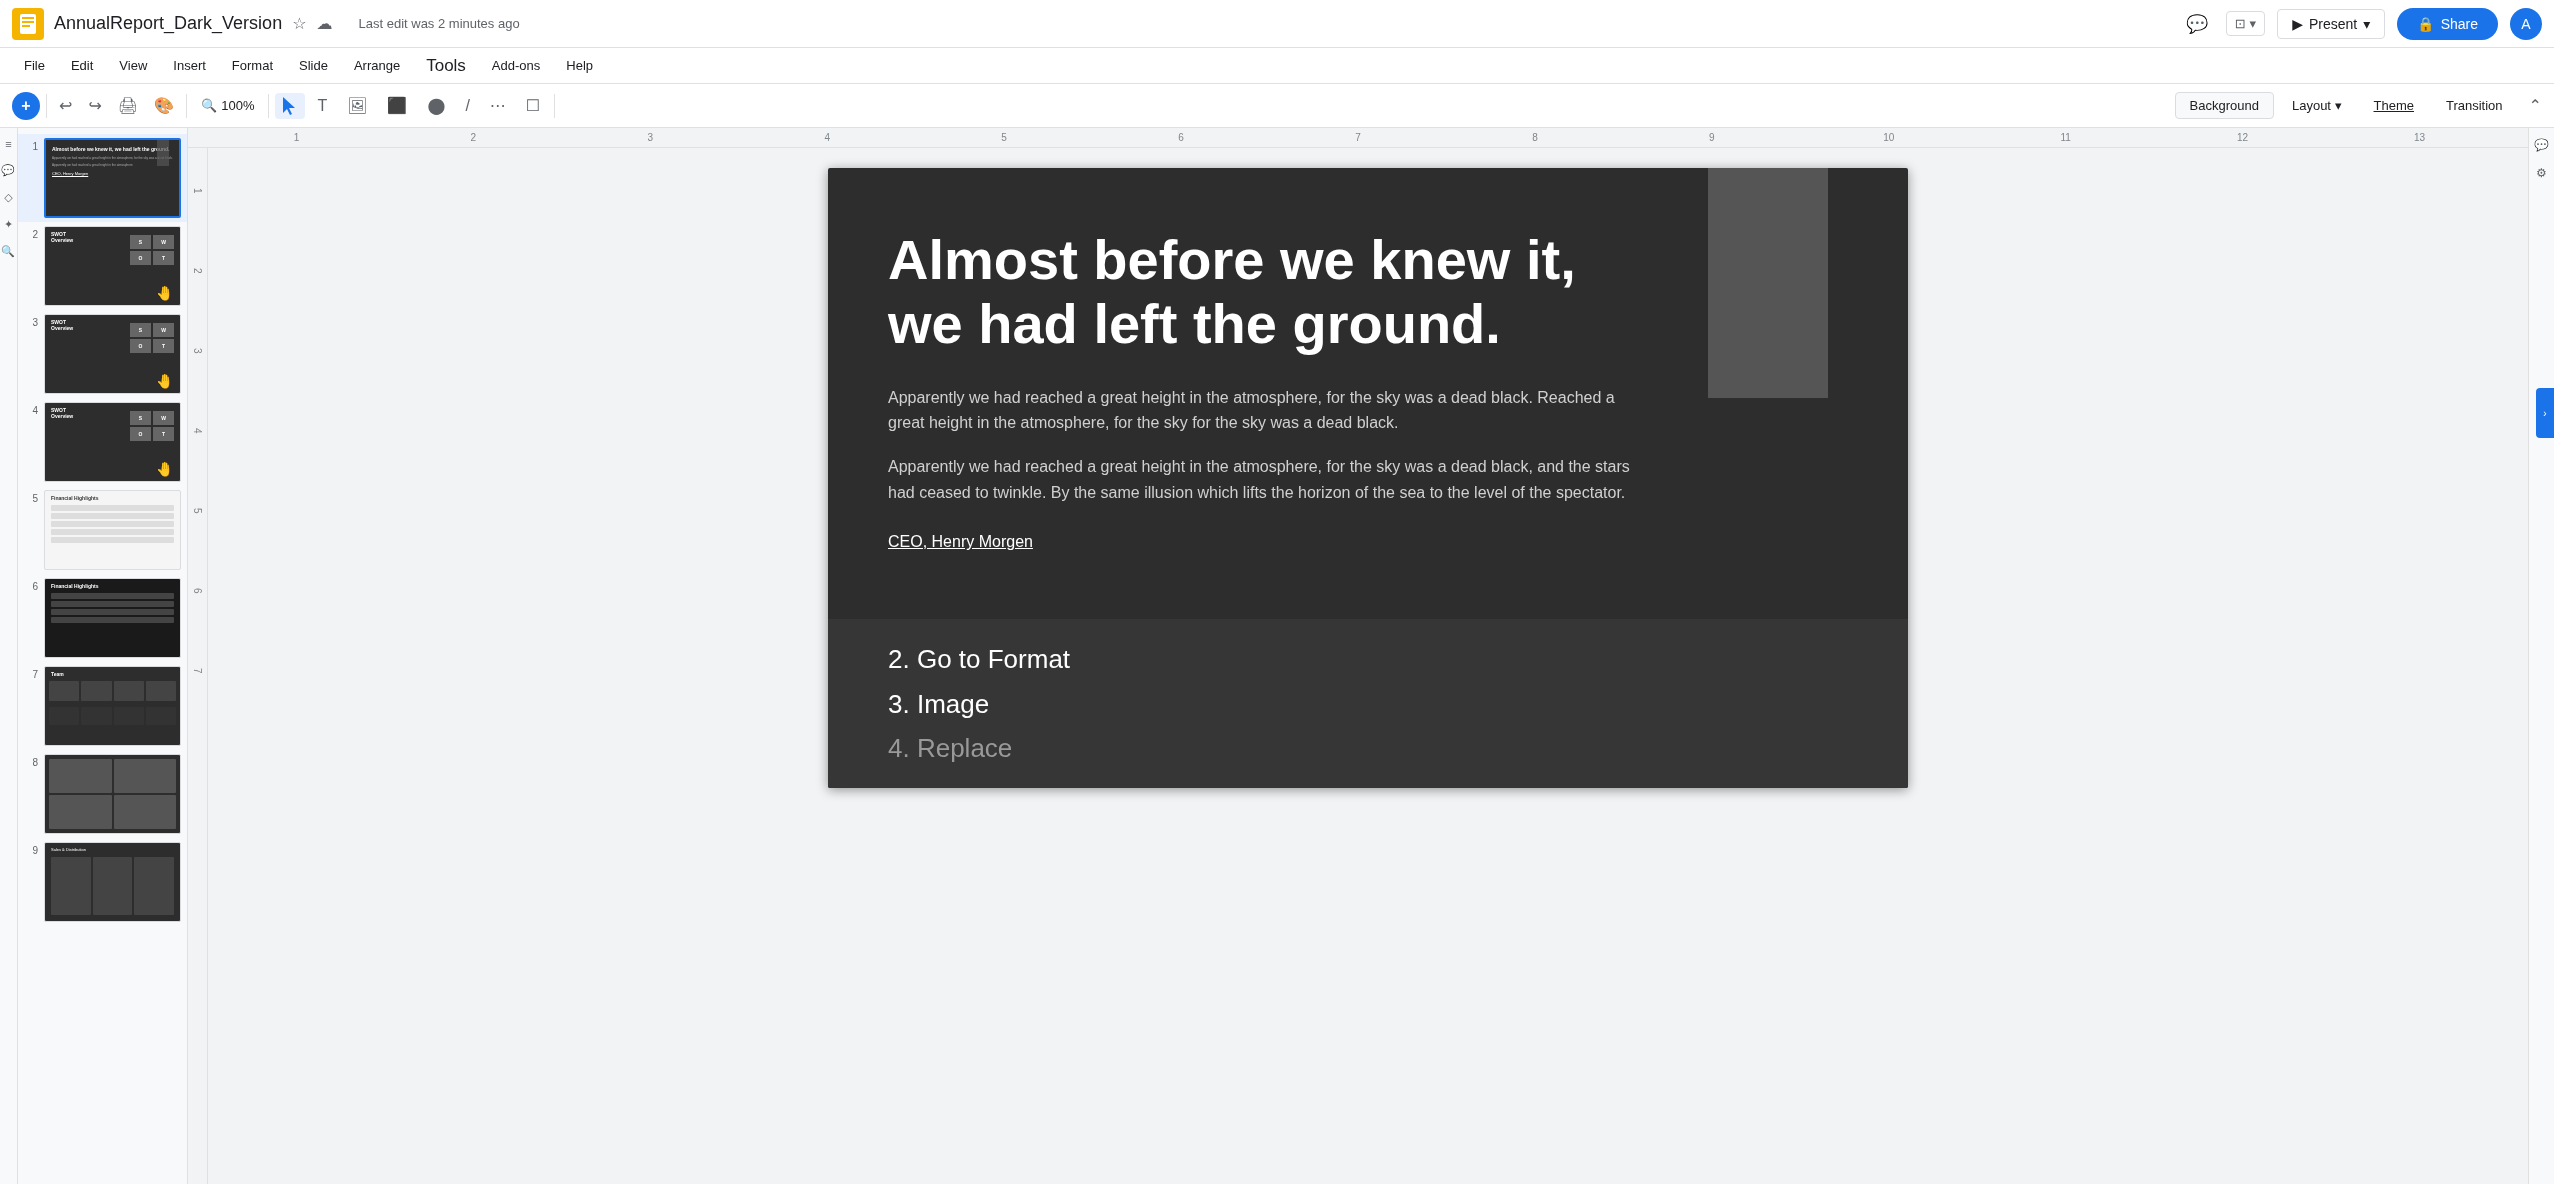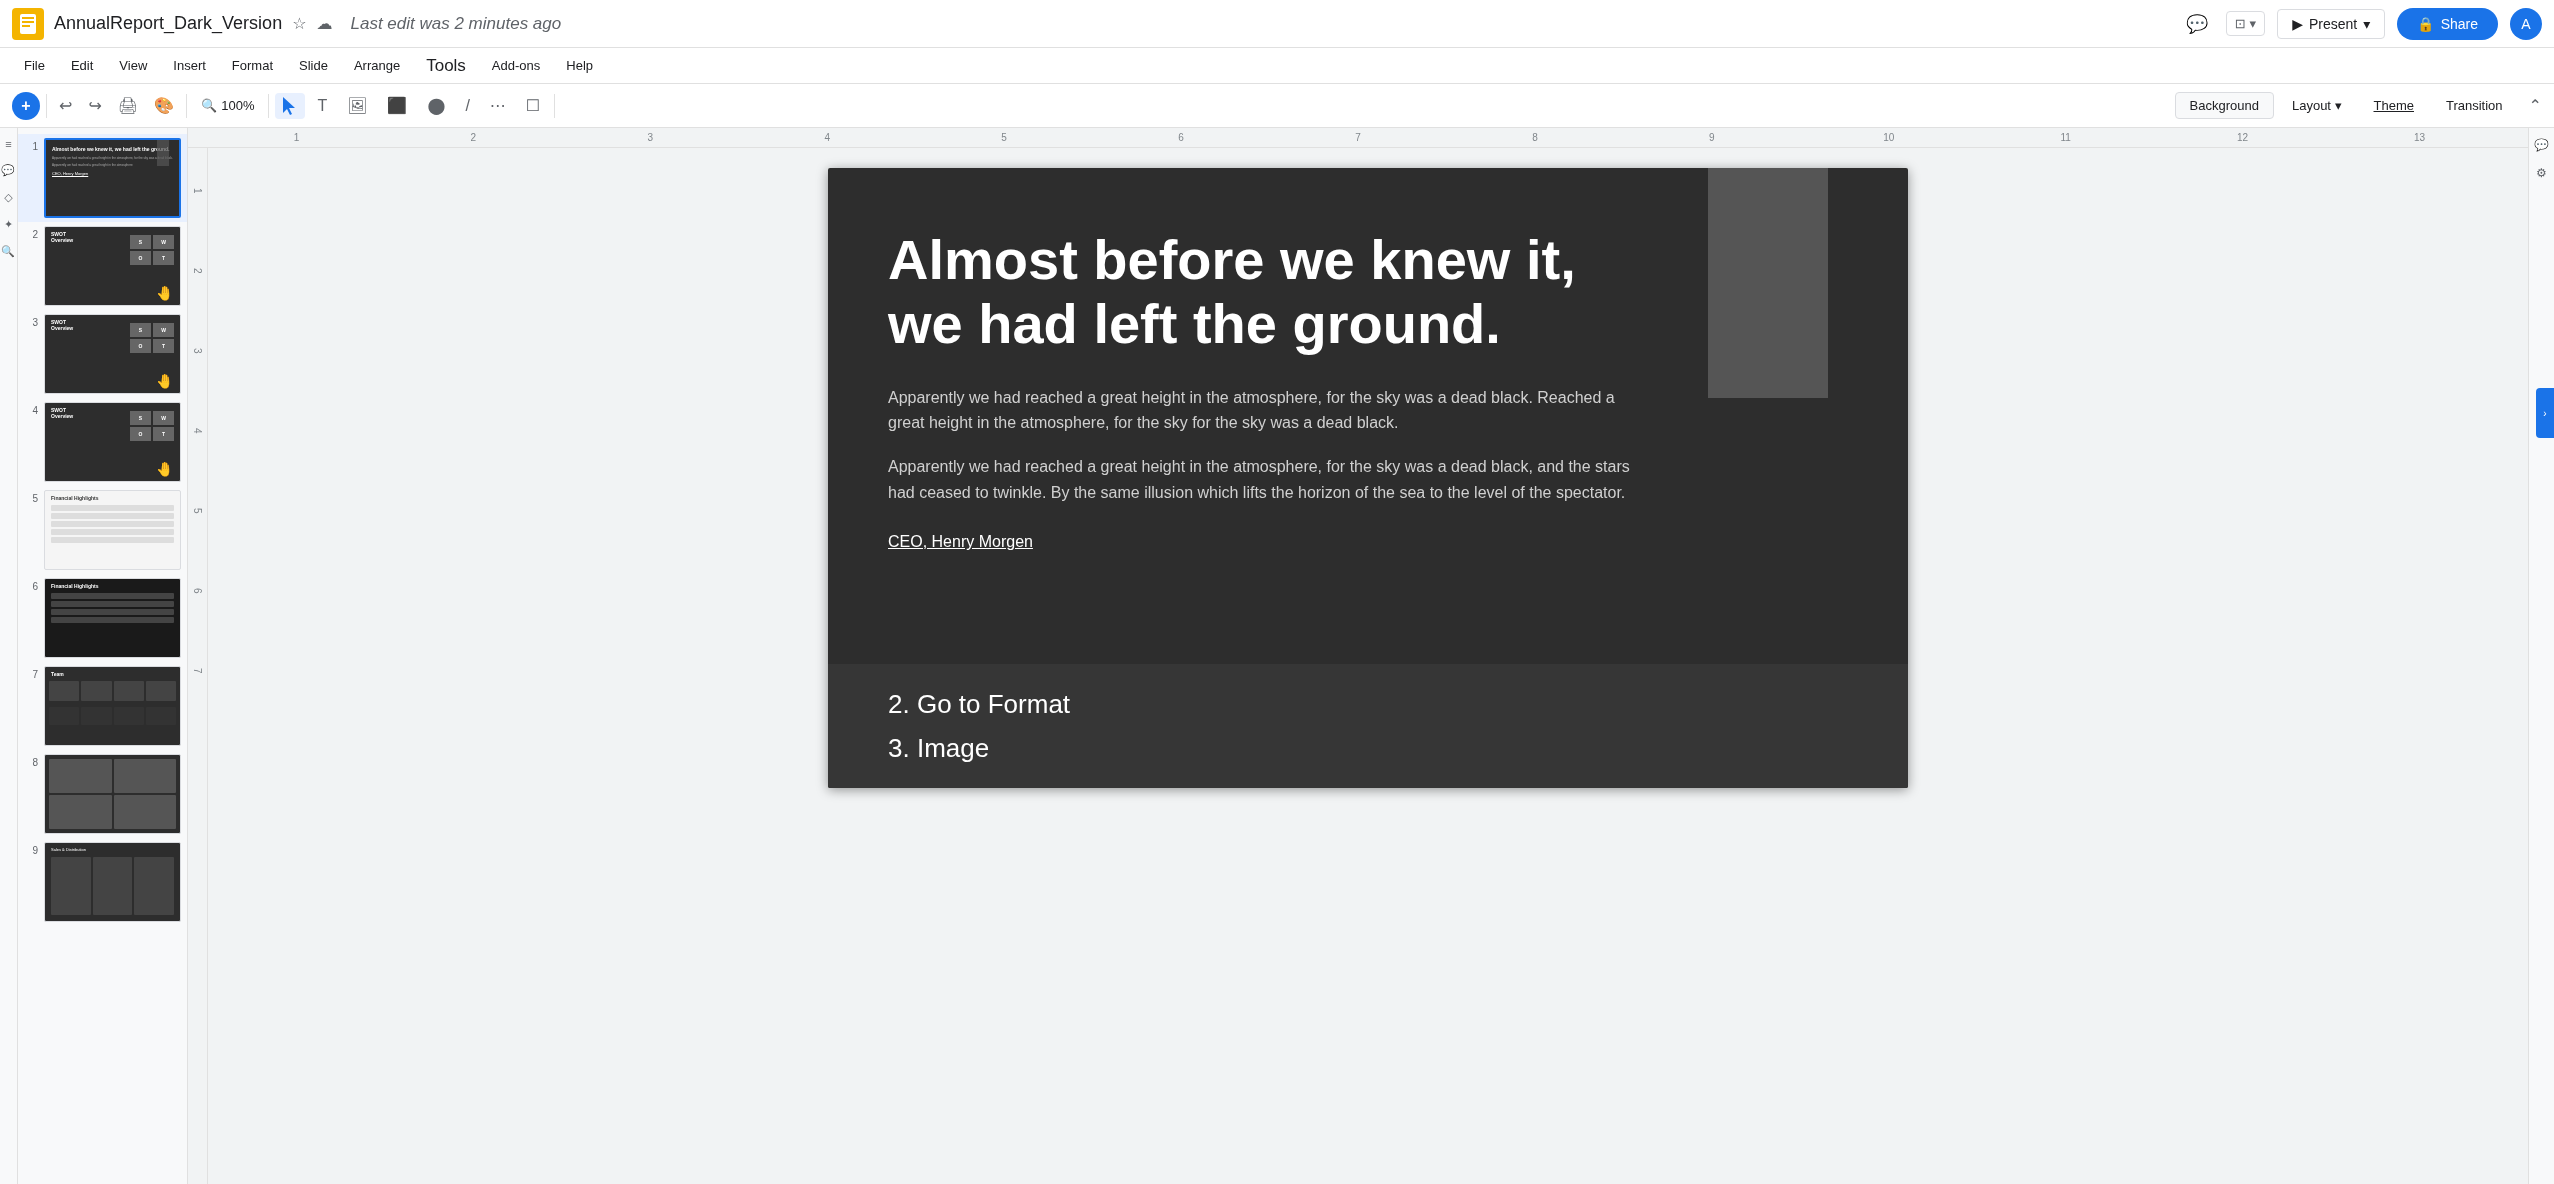--- a/index.html
+++ b/index.html
@@ -13,21 +13,21 @@
     <svg width="18" height="22" viewBox="0 0 18 22">
       <rect x="1" y="1" width="16" height="20" rx="2" fill="white"></rect>
       <rect x="3" y="4" width="12" height="2" fill="#f4b400"></rect>
       <rect x="3" y="8" width="12" height="2" fill="#f4b400"></rect>
       <rect x="3" y="12" width="8" height="2" fill="#f4b400"></rect>
     </svg>
   </div>
   <span style="font-size:18px;color:#202124;cursor:pointer;">AnnualReport_Dark_Version</span>
   <span style="font-size:16px;color:#5f6368;cursor:pointer;">☆</span>
   <span style="font-size:16px;color:#5f6368;cursor:pointer;">☁</span>
-  <span style="font-size:17px;color:#5f6368;font-style:italic;margin-left:8px;">Last edit was 2 minutes ago</span>
+  <span style="font-size:13px;color:#5f6368;margin-left:16px;">Last edit was 2 minutes ago</span>
 
   <div style="margin-left:auto;display:flex;align-items:center;gap:12px;">
     <div style="width:32px;height:32px;display:flex;align-items:center;justify-content:center;color:#5f6368;font-size:18px;cursor:pointer;">💬</div>
     <div style="display:flex;align-items:center;gap:4px;border:1px solid #dadce0;border-radius:4px;padding:4px 8px;cursor:pointer;font-size:13px;color:#5f6368;">
       <span>⊡</span>
       <span>▾</span>
     </div>
     <button style="background:#fff;border:1px solid #dadce0;border-radius:4px;padding:6px 14px;font-size:14px;cursor:pointer;display:flex;align-items:center;gap:6px;color:#202124;">
       <span>▶</span>
       <span>Present</span>
@@ -277,20 +277,21 @@
           <div style="padding:60px 60px 30px 60px;">
             <h1 style="font-size:56px;font-weight:700;color:white;line-height:1.15;margin-bottom:28px;max-width:760px;">Almost before we knew it, we had left the ground.</h1>
             <p style="font-size:16px;color:#d0d0d0;line-height:1.6;margin-bottom:18px;max-width:760px;">Apparently we had reached a great height in the atmosphere, for the sky was a dead black. Reached a great height in the atmosphere, for the sky for the sky was a dead black.</p>
             <p style="font-size:16px;color:#d0d0d0;line-height:1.6;margin-bottom:28px;max-width:760px;">Apparently we had reached a great height in the atmosphere, for the sky was a dead black, and the stars had ceased to twinkle. By the same illusion which lifts the horizon of the sea to the level of the spectator.</p>
             <p style="font-size:16px;color:white;text-decoration:underline;font-weight:500;margin-top:10px;">CEO, Henry Morgen</p>
           </div>
 
           <div style="position:absolute;bottom:0;left:0;right:0;background:rgba(55,55,55,0.97);border-radius:0 0 2px 2px;padding:18px 60px;">
             <div style="font-size:26px;color:white;line-height:1.7;">2. Go to Format</div>
             <div style="font-size:26px;color:white;line-height:1.7;">3. Image</div>
+            <div style="font-size:26px;color:#999;line-height:1.7;">4. Replace</div>
           </div>
 
         </div>
       </div>
     </div>
   </div>
 
   <div style="width:26px;background:#f8f9fa;border-left:1px solid #e0e0e0;display:flex;flex-direction:column;align-items:center;padding-top:10px;gap:14px;position:relative;">
     <div style="font-size:12px;color:#5f6368;cursor:pointer;">💬</div>
     <div style="font-size:12px;color:#5f6368;cursor:pointer;">⚙</div>

